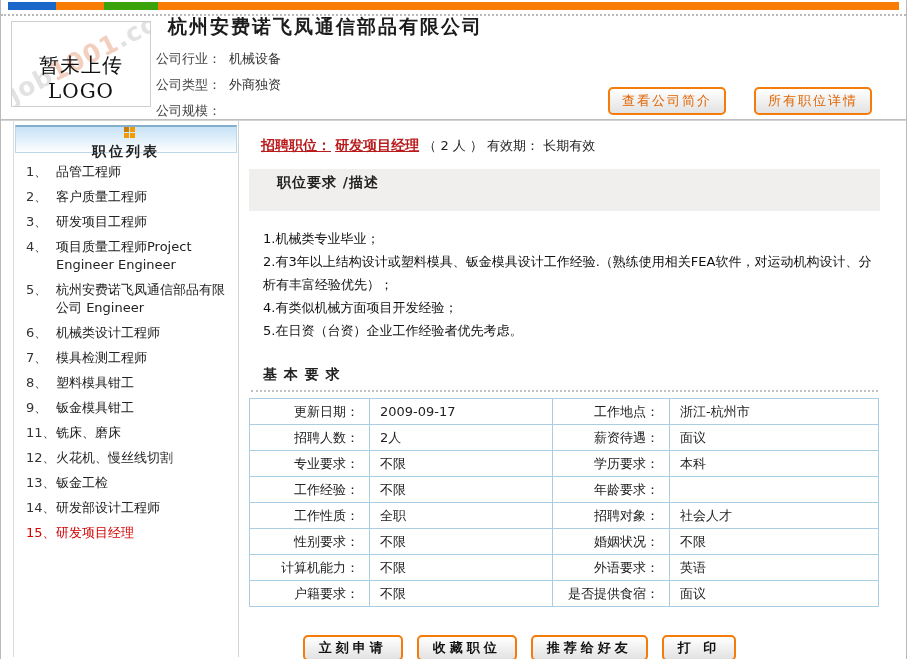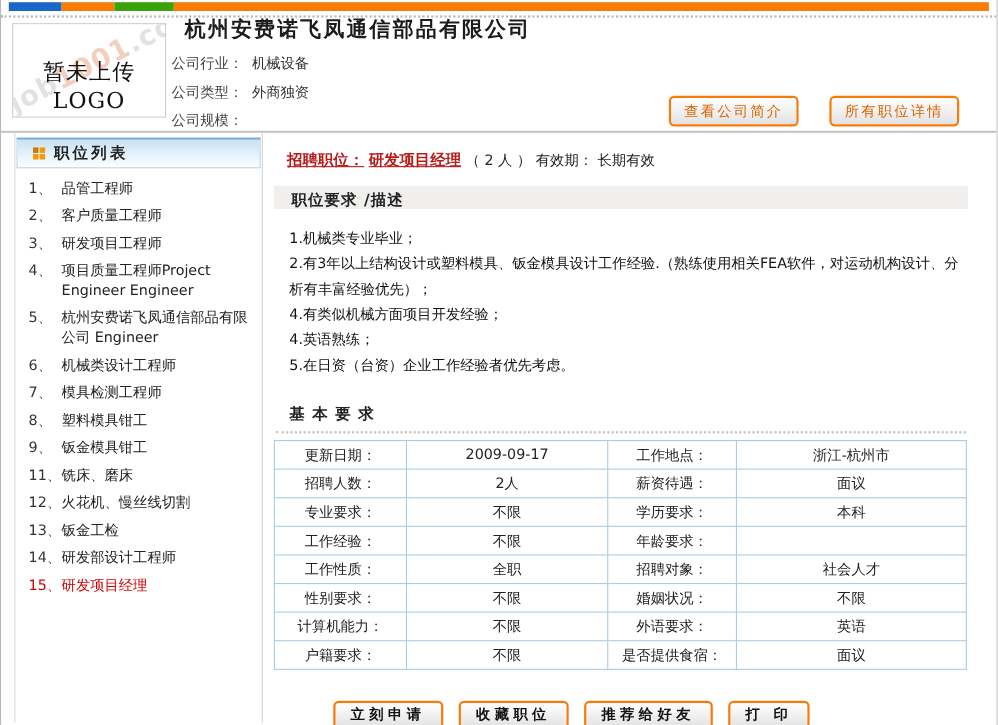--- a/index.html
+++ b/index.html
@@ -39,47 +39,47 @@
 
   .header-divider { height:2px; background:#d2d2d2; border-top:1px solid #bfbfbf; }
 
   
   .content { display:flex; align-items:stretch; height:536px; }
   .sidebar { width:226px; margin-left:12px; border-left:1px solid #dcdcdc;
              border-right:1px solid #d4d4d4; padding-top:4px; background:#fff; }
   .sidebar-head { margin:0 1px; height:28px; line-height:26px;
              background:linear-gradient(#c7e2f6,#fdfeff);
              border:1px solid #bcd6ea; border-top:2px solid #85aecd;
-             display:flex; align-items:center; }
+             display:flex; align-items:center;flex-direction:column; }
   .grid-icon { display:inline-grid; grid-template-columns:5px 5px; grid-gap:1px;
              margin:0 8px 0 14px; }
   .grid-icon i { width:5px; height:5px; background:#f29b07; }
   .grid-icon i:nth-child(1){ background:#c97c04; }
   .sidebar-title { font-size:14px; font-weight:bold; color:#222; letter-spacing:3px; }
   .job-list { list-style:none; padding:10px 4px 0 12px; }
   .job-item { display:flex; margin-bottom:7px; line-height:18px; cursor:pointer; }
   .job-num { min-width:30px; color:#333; }
   .job-label { color:#222; }
   .job-item.active .job-label, .job-item.active .job-num { color:#d40000; }
 
   
   .main { width:631px; margin-left:10px; padding-top:16px; }
   .job-head { padding-left:12px; }
   .red { color:#b91c1c; font-weight:bold; font-size:14px;text-decoration:underline; }
   .job-head .plain { font-size:13px; font-weight:normal; color:#222; }
-  .section-bar { margin-top:14px; height:21px; line-height:26px; background:#f0efee;
-                 font-size:14px; font-weight:bold; color:#222; padding-left:16px;
+  .section-bar { margin-top:14px; height:42px; line-height:26px; background:#f0efee;
+                 font-size:14px; font-weight:bold; color:#222; padding-left:28px;
                  letter-spacing:1px; }
   .req-block { padding:16px 4px 0 14px; line-height:23px; color:#111; }
   .basic-title { margin:24px 0 0 14px; font-size:14px; font-weight:bold; letter-spacing:1px;
                  padding-bottom:6px; }
   .basic-dotline { border-top:2px dotted #c2c2c2; margin:0 2px 6px 2px; }
   table.basic { width:629px; border-collapse:collapse; table-layout:fixed; }
   table.basic td { border:1px solid #a9cde3; height:26px; padding:0 10px; font-size:13px;
-                 color:#222; overflow:hidden; white-space:nowrap;text-align:center; }
+                 color:#222; overflow:hidden; white-space:nowrap; }
   td.cell-label { text-align:right; color:#333; }
   .col1{ width:120px; } .col2{ width:183px; } .col3{ width:117px; } .col4{ width:209px; }
 
   .action-row { display:flex; justify-content:center; gap:14px; margin-top:28px;
                 padding-right:90px; }
   .action-row .btn-orange { padding:2px 14px; color:#111; font-weight:bold; letter-spacing:4px; }
 </style>
 </head>
 <body>
 
@@ -198,21 +198,20 @@
         <span class="plain">有效期：</span>
         <span class="plain">长期有效</span>
       </div>
 
       <div class="section-bar">职位要求 /描述</div>
 
       <div class="req-block">
         <div>1.机械类专业毕业；</div>
         <div>2.有3年以上结构设计或塑料模具、钣金模具设计工作经验.（熟练使用相关FEA软件，对运动机构设计、分析有丰富经验优先）；</div>
         <div>4.有类似机械方面项目开发经验；</div>
-        <div>4.英语熟练；</div>
         <div>5.在日资（台资）企业工作经验者优先考虑。</div>
       </div>
 
       <div class="basic-title">基 本 要 求</div>
       <div class="basic-dotline"></div>
 
       <table class="basic">
         <tbody>
           <tr>
             <td class="cell-label col1">更新日期：</td>

